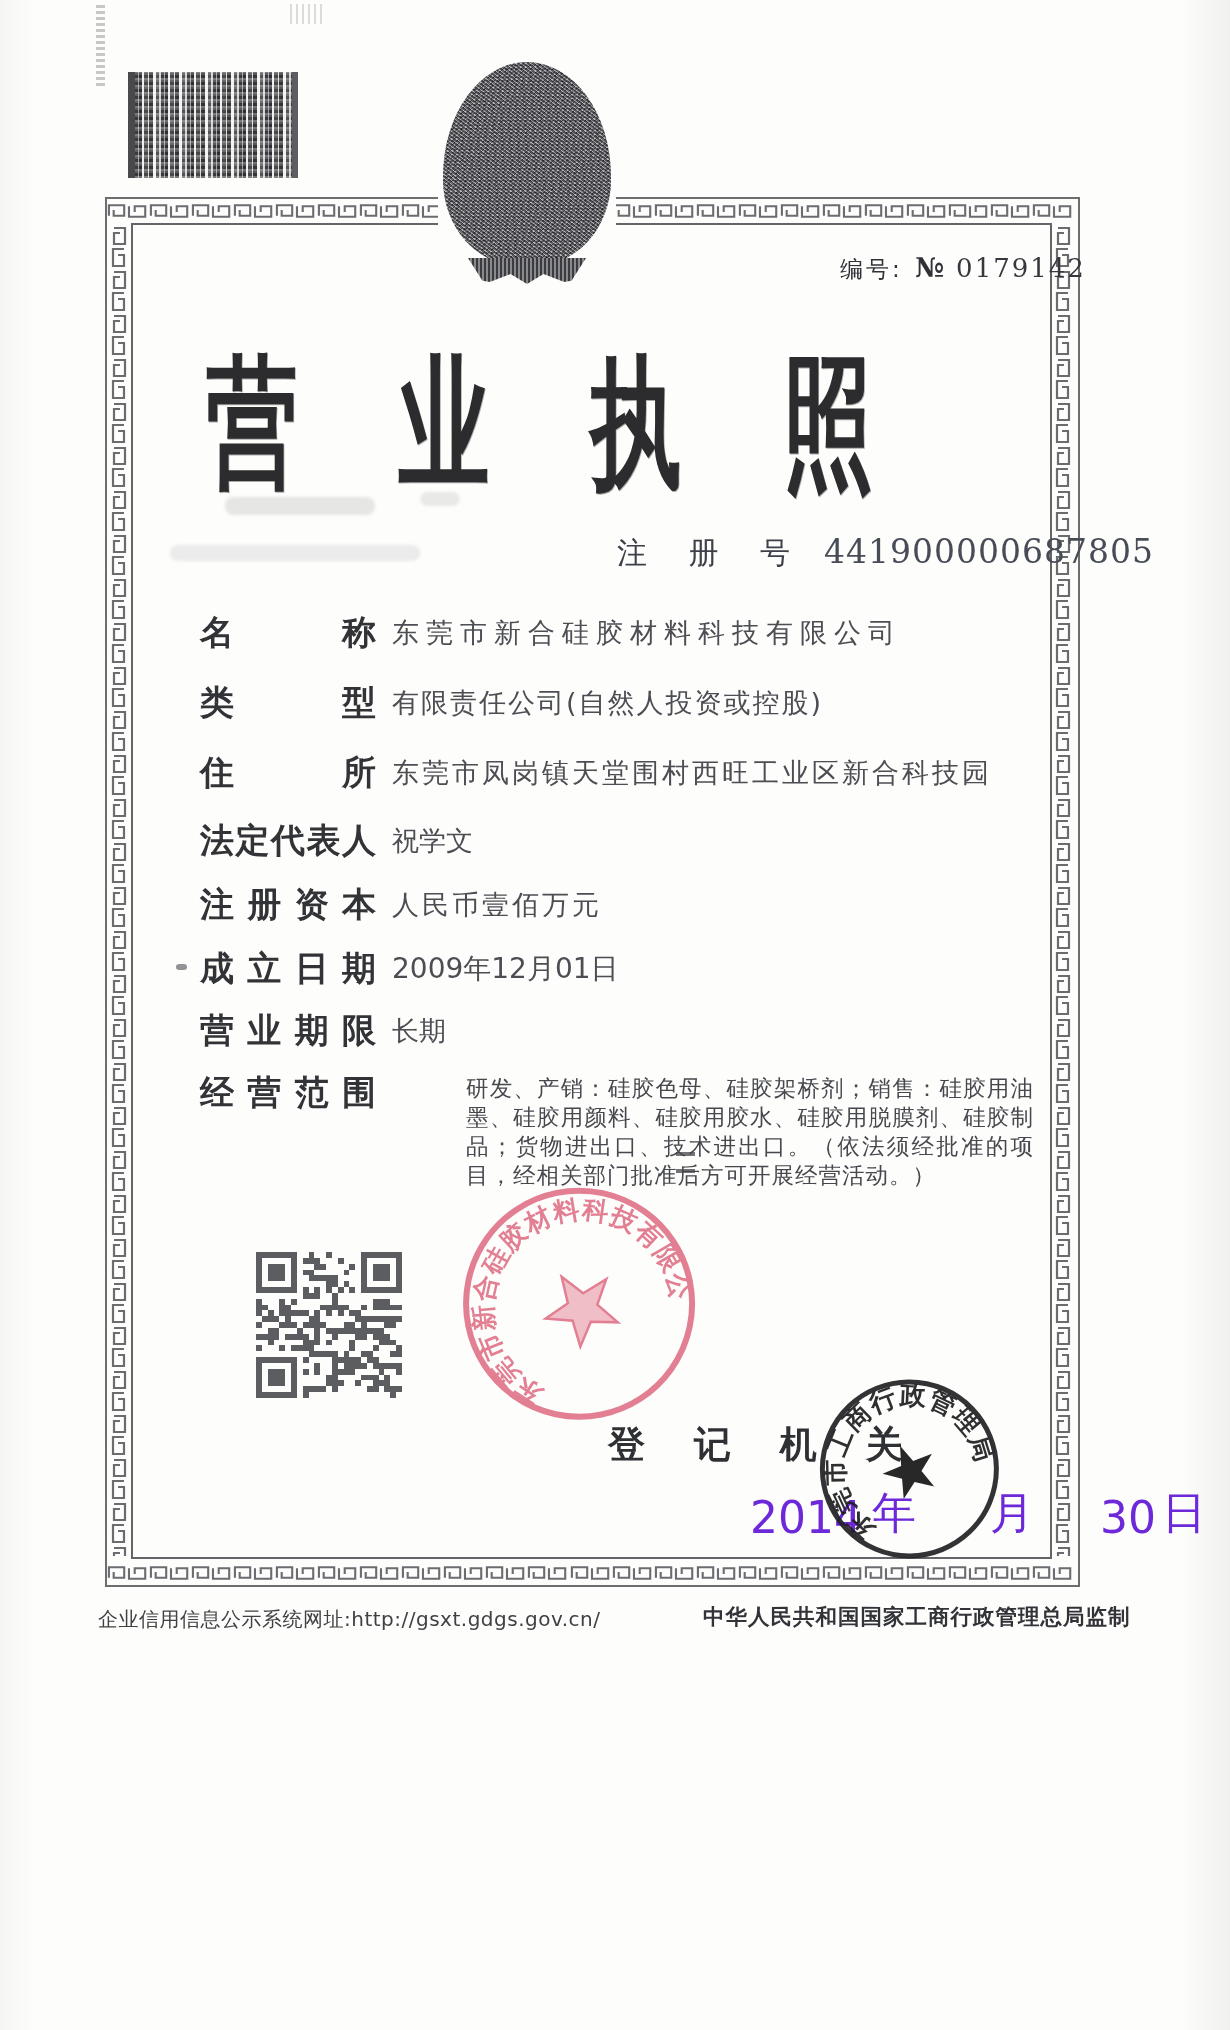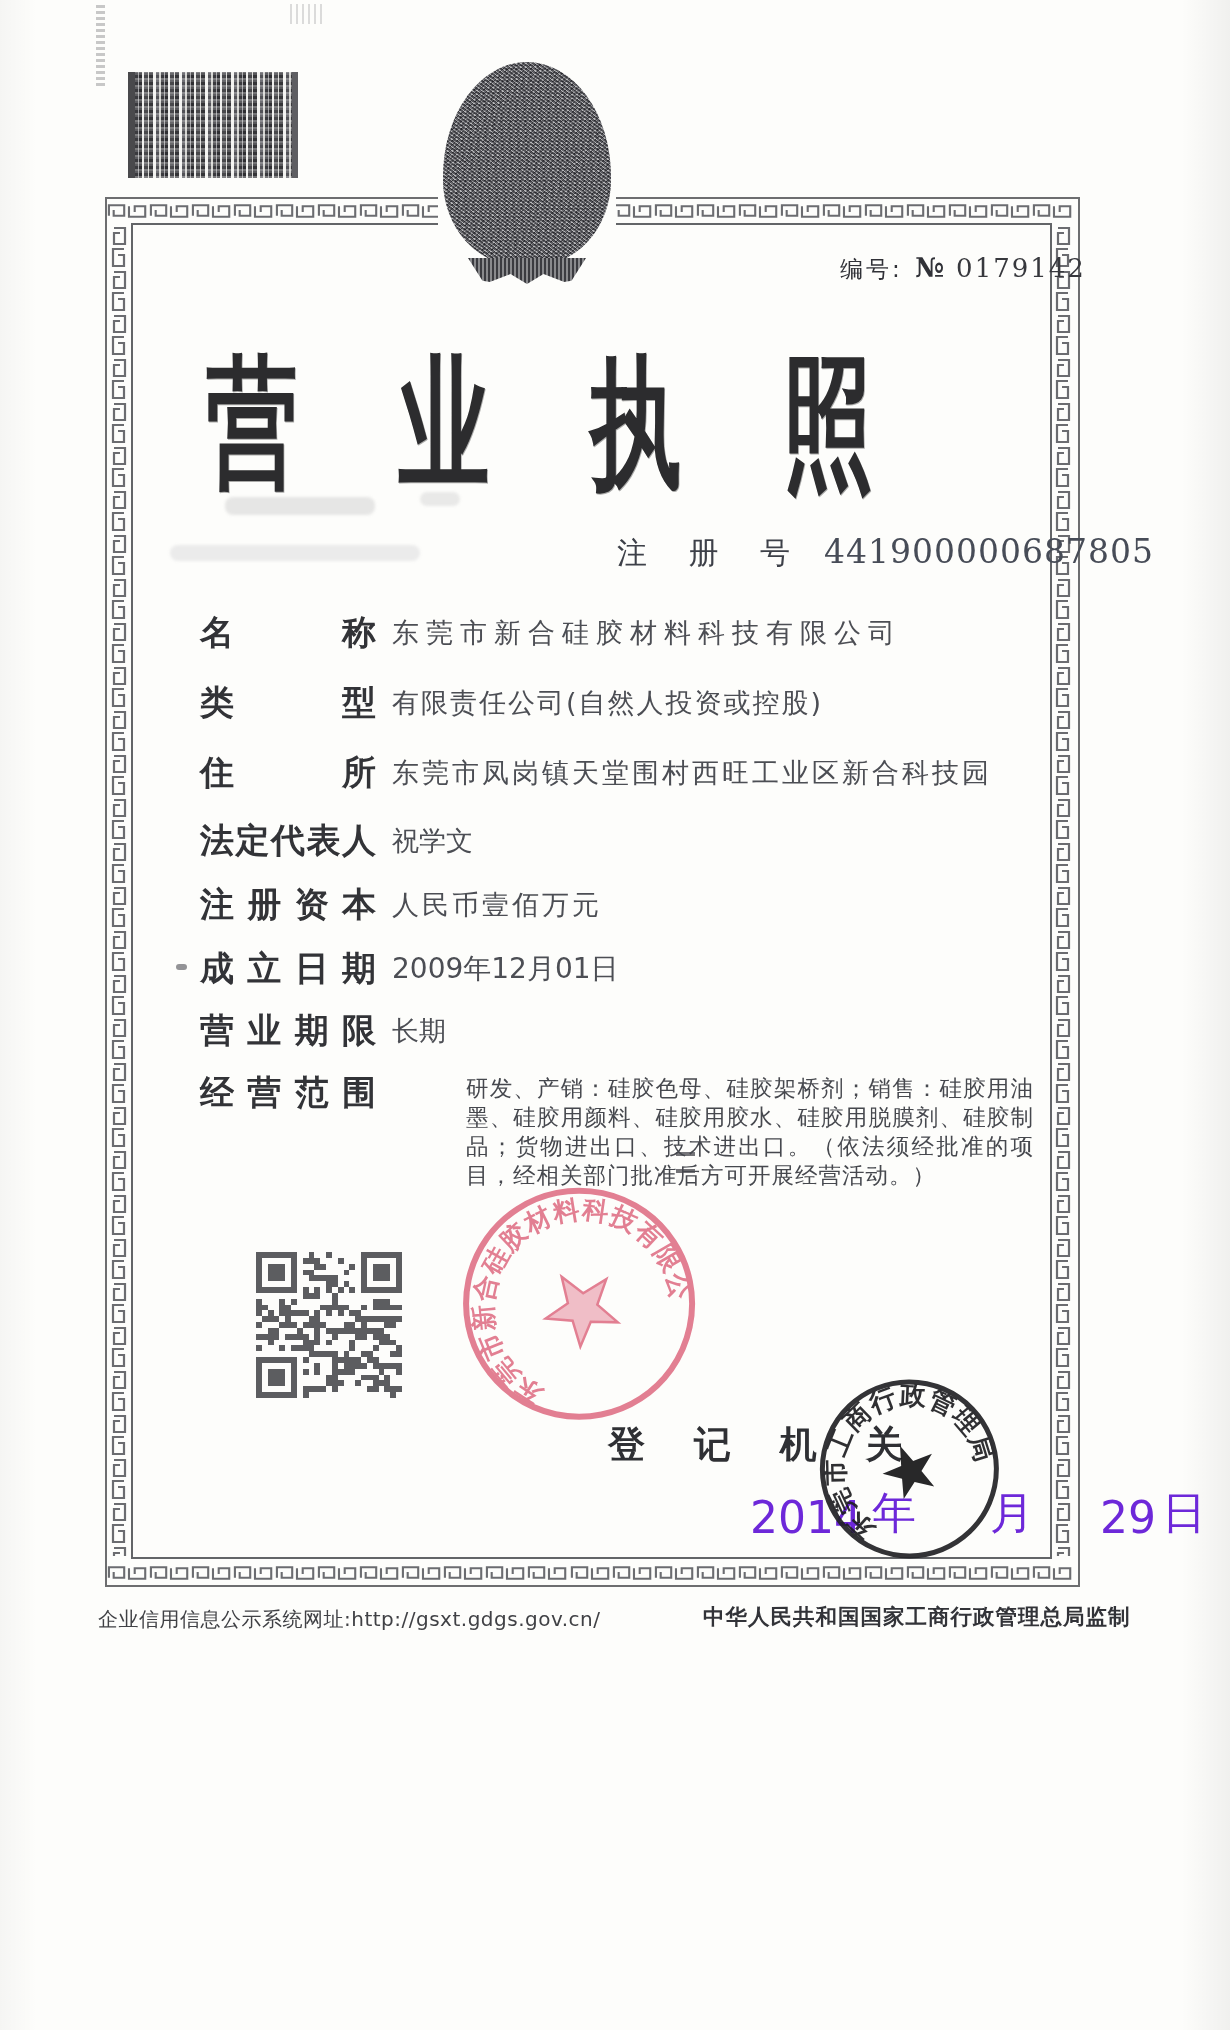--- a/index.html
+++ b/index.html
@@ -1292,21 +1292,21 @@
       </text>
       <polygon id="redStar" fill="#dc6078" fill-opacity="0.5" stroke="#dc6078" stroke-width="2.5" points="120.00,94.00 129.11,119.46 156.14,120.26 134.74,136.79 142.34,162.74 120.00,147.50 97.66,162.74 105.26,136.79 83.86,120.26 110.89,119.46"></polygon>
     </g>
   </svg>
 
   <div class="registrar">登 记 机 关</div>
   <div class="date-line">
     <span class="d-year">2014</span>
     <span class="d-ys">年</span>
     <span class="d-ms">月</span>
-    <span class="d-day">29</span>
+    <span class="d-day">30</span>
     <span class="d-ds">日</span>
   </div>
 
   <svg class="seal-black" width="186" height="192" viewBox="0 0 186 192" xmlns="http://www.w3.org/2000/svg" xmlns:xlink="http://www.w3.org/1999/xlink">
     <g transform="rotate(-22 93 96)">
       <circle cx="93" cy="97" r="87" fill="none" stroke="#222226" stroke-width="5"></circle>
       <defs>
           <path id="blackArc" d="M 41 139 A 66 66 0 1 1 145 139" fill="none"></path>
         </defs>
       <text font-size="26" fill="#1e1e22" font-weight="700" letter-spacing="1">

